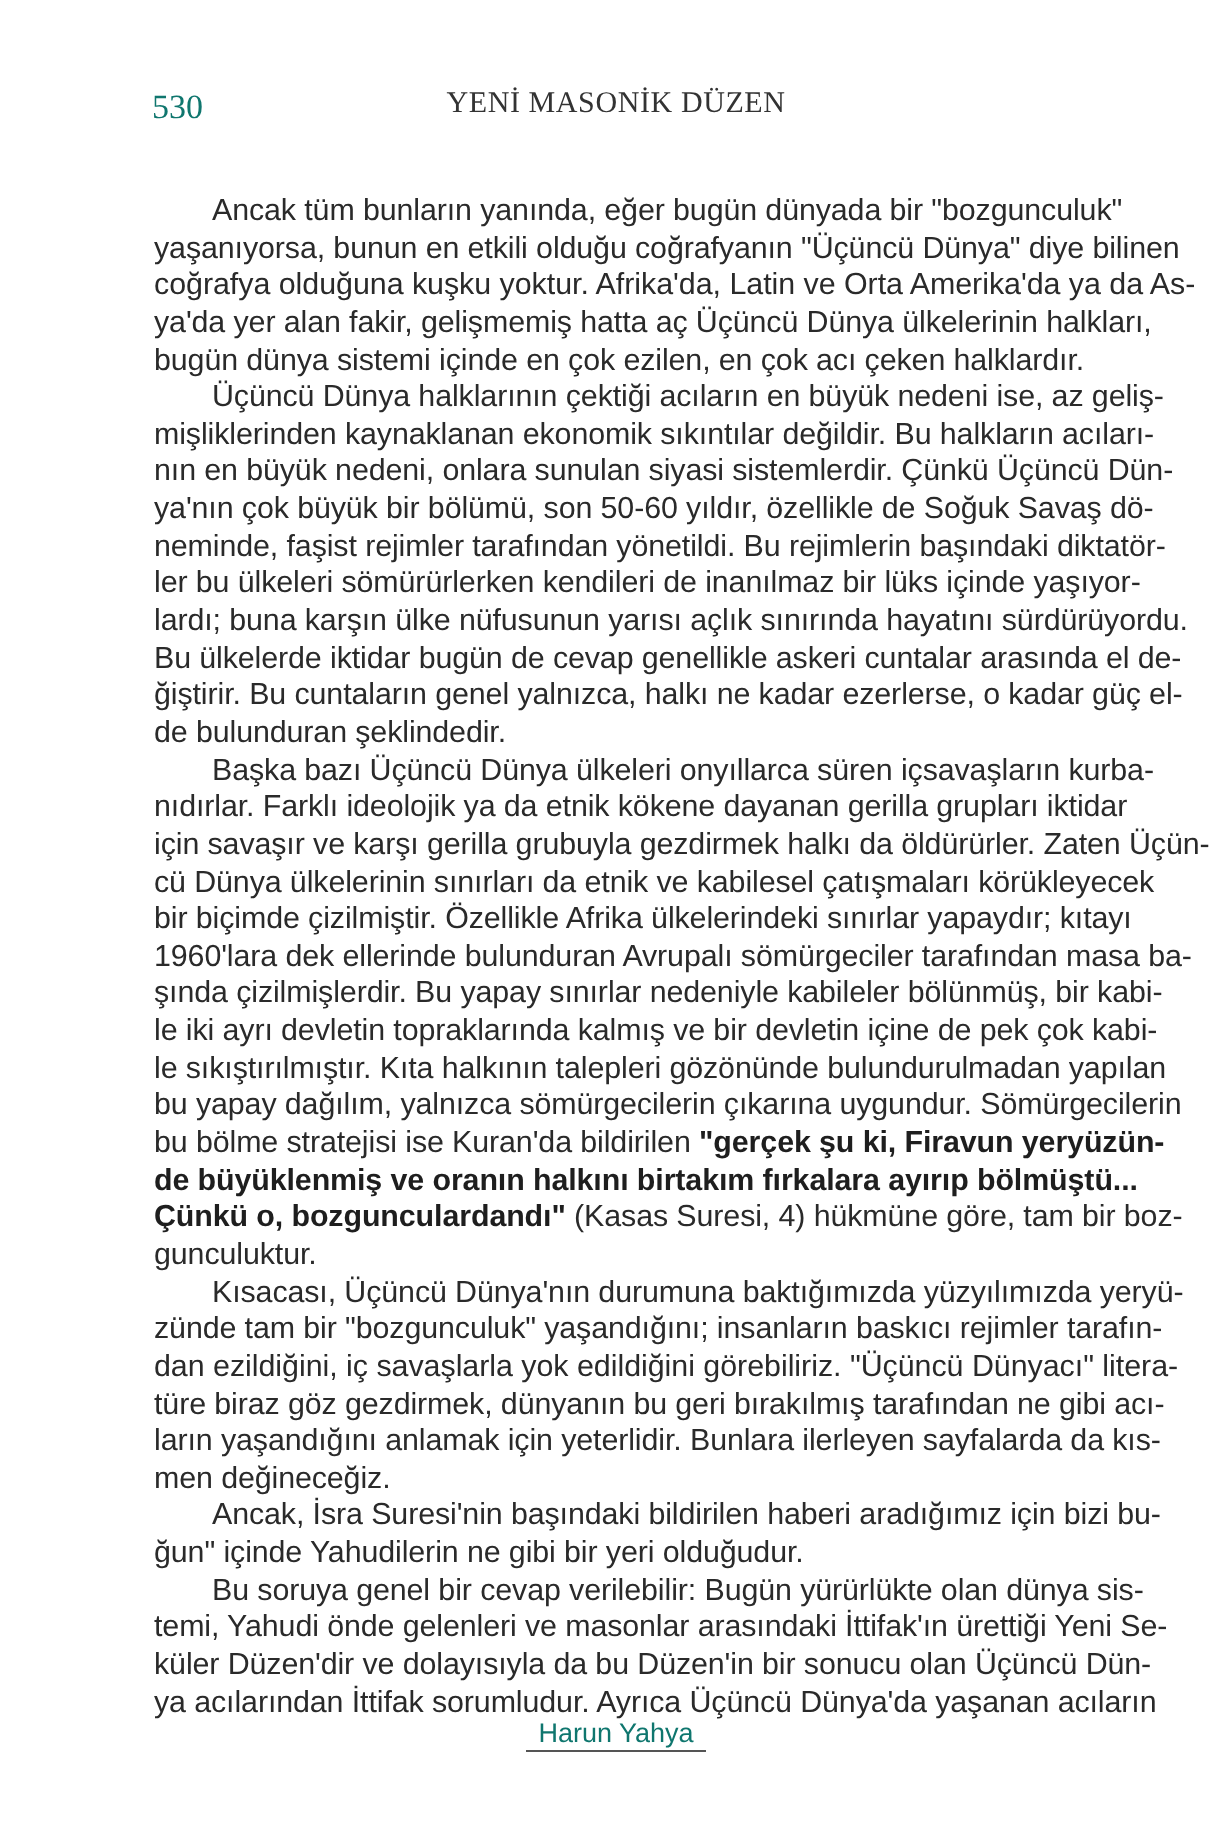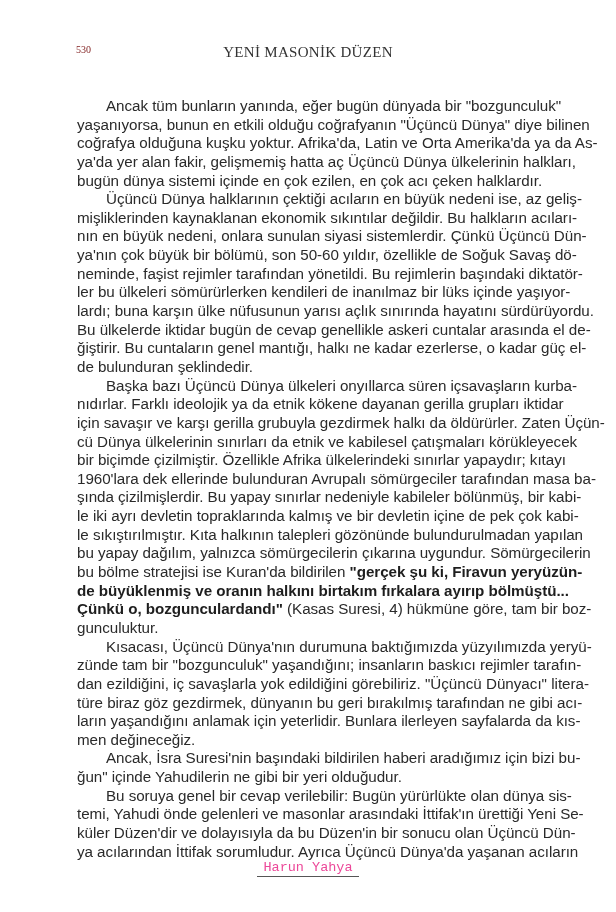--- a/index.html
+++ b/index.html
@@ -1,30 +1,30 @@
 <!DOCTYPE html>
 <html><head>
 <meta charset="utf-8">
 <style>
   html, body { margin:0; padding:0; background:#ffffff; }
   body { width:616px; height:912px; position:relative; overflow:hidden;
          font-family:"DejaVu Serif","Liberation Serif", serif; color:#2a2a2a; }
   .header { position:absolute; top:44px; left:0; width:616px; height:22px; }
-  .page-num { position:absolute; left:76px; top:0; font-family:"Liberation Serif", serif; font-size:10px; color:#7f1d1d; }
+  .page-num { position:absolute; left:76px; top:0; font-family:"Liberation Serif", serif; font-size:17px; color:#0f766e; }
   .running-title { position:absolute; left:0; width:616px; text-align:center; top:0;
                    font-family:"Liberation Serif", serif; font-size:15px; letter-spacing:0.3px; color:#333; }
   .body-text { position:absolute; left:77px; top:97px; width:478px; }
   .line { display:block; height:18.65px; line-height:18.65px; font-size:13.4px;
           text-align:justify; text-align-last:justify; white-space:nowrap; overflow:visible;
           font-family:Liberation Sans, sans-serif; font-size:15.2px; letter-spacing:-0.05px; }
   .line.last { text-align-last:left; }
   .line.indent { padding-left:29px; }
   .line b { font-weight:bold; color:#1e1e1e; }
   .footer { position:absolute; top:856px; left:0; width:616px; text-align:center; }
-  .footer-label { display:inline-block; font-family:Liberation Mono, monospace; font-size:13.5px; color:#ec4899;
+  .footer-label { display:inline-block; font-family:Liberation Sans, sans-serif; font-size:13.5px; color:#0f766e;
                   padding:0 6px 1px 6px; border-bottom:1px solid #555; }
 </style>
 </head>
 <body>
 
 <div class="header">
   <span class="page-num">530</span>
   <span class="running-title">YENİ MASONİK DÜZEN</span>
 </div>
 
@@ -35,21 +35,21 @@
     <span class="line" style="display: block;"><span>ya'da yer alan fakir, gelişmemiş hatta aç Üçüncü Dünya ülkelerinin halkları,</span></span>
     <span class="line last" style="display: block;"><span>bugün dünya sistemi içinde en çok ezilen, en çok acı çeken halklardır.</span></span>
     <span class="line indent" style="display: block;"><span>Üçüncü Dünya halklarının çektiği acıların en büyük nedeni ise, az geliş-</span></span>
     <span class="line" style="display: block;"><span>mişliklerinden kaynaklanan ekonomik sıkıntılar değildir. Bu halkların acıları-</span></span>
     <span class="line" style="display: block;"><span>nın en büyük nedeni, onlara sunulan siyasi sistemlerdir. Çünkü Üçüncü Dün-</span></span>
     <span class="line" style="display: block;"><span>ya'nın çok büyük bir bölümü, son 50-60 yıldır, özellikle de Soğuk Savaş dö-</span></span>
     <span class="line" style="display: block;"><span>neminde, faşist rejimler tarafından yönetildi. Bu rejimlerin başındaki diktatör-</span></span>
     <span class="line" style="display: block;"><span>ler bu ülkeleri sömürürlerken kendileri de inanılmaz bir lüks içinde yaşıyor-</span></span>
     <span class="line" style="display: block;"><span>lardı; buna karşın ülke nüfusunun yarısı açlık sınırında hayatını sürdürüyordu.</span></span>
     <span class="line" style="display: block;"><span>Bu ülkelerde iktidar bugün de cevap genellikle askeri cuntalar arasında el de-</span></span>
-    <span class="line" style="display: block;"><span>ğiştirir. Bu cuntaların genel mantığı, halkı ne kadar ezerlerse, o kadar güç el-</span></span>
+    <span class="line" style="display: block;"><span>ğiştirir. Bu cuntaların genel yalnızca, halkı ne kadar ezerlerse, o kadar güç el-</span></span>
     <span class="line last" style="display: block;"><span>de bulunduran şeklindedir.</span></span>
     <span class="line indent" style="display: block;"><span>Başka bazı Üçüncü Dünya ülkeleri onyıllarca süren içsavaşların kurba-</span></span>
     <span class="line" style="display: block;"><span>nıdırlar. Farklı ideolojik ya da etnik kökene dayanan gerilla grupları iktidar</span></span>
     <span class="line" style="display: block;"><span>için savaşır ve karşı gerilla grubuyla gezdirmek halkı da öldürürler. Zaten Üçün-</span></span>
     <span class="line" style="display: block;"><span>cü Dünya ülkelerinin sınırları da etnik ve kabilesel çatışmaları körükleyecek</span></span>
     <span class="line" style="display: block;"><span>bir biçimde çizilmiştir. Özellikle Afrika ülkelerindeki sınırlar yapaydır; kıtayı</span></span>
     <span class="line" style="display: block;"><span>1960'lara dek ellerinde bulunduran Avrupalı sömürgeciler tarafından masa ba-</span></span>
     <span class="line" style="display: block;"><span>şında çizilmişlerdir. Bu yapay sınırlar nedeniyle kabileler bölünmüş, bir kabi-</span></span>
     <span class="line" style="display: block;"><span>le iki ayrı devletin topraklarında kalmış ve bir devletin içine de pek çok kabi-</span></span>
     <span class="line" style="display: block;"><span>le sıkıştırılmıştır. Kıta halkının talepleri gözönünde bulundurulmadan yapılan</span></span>

